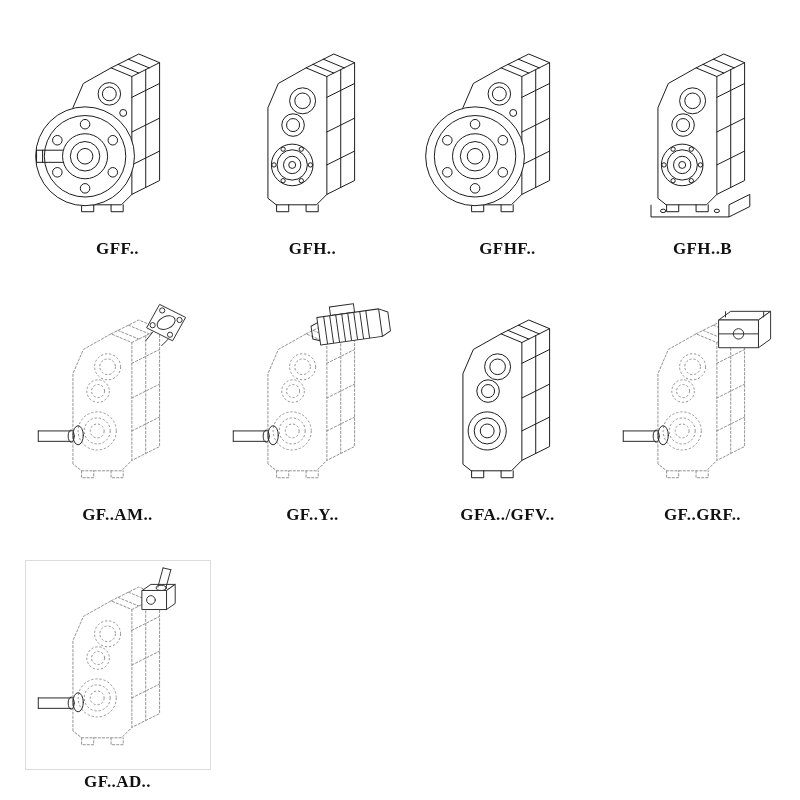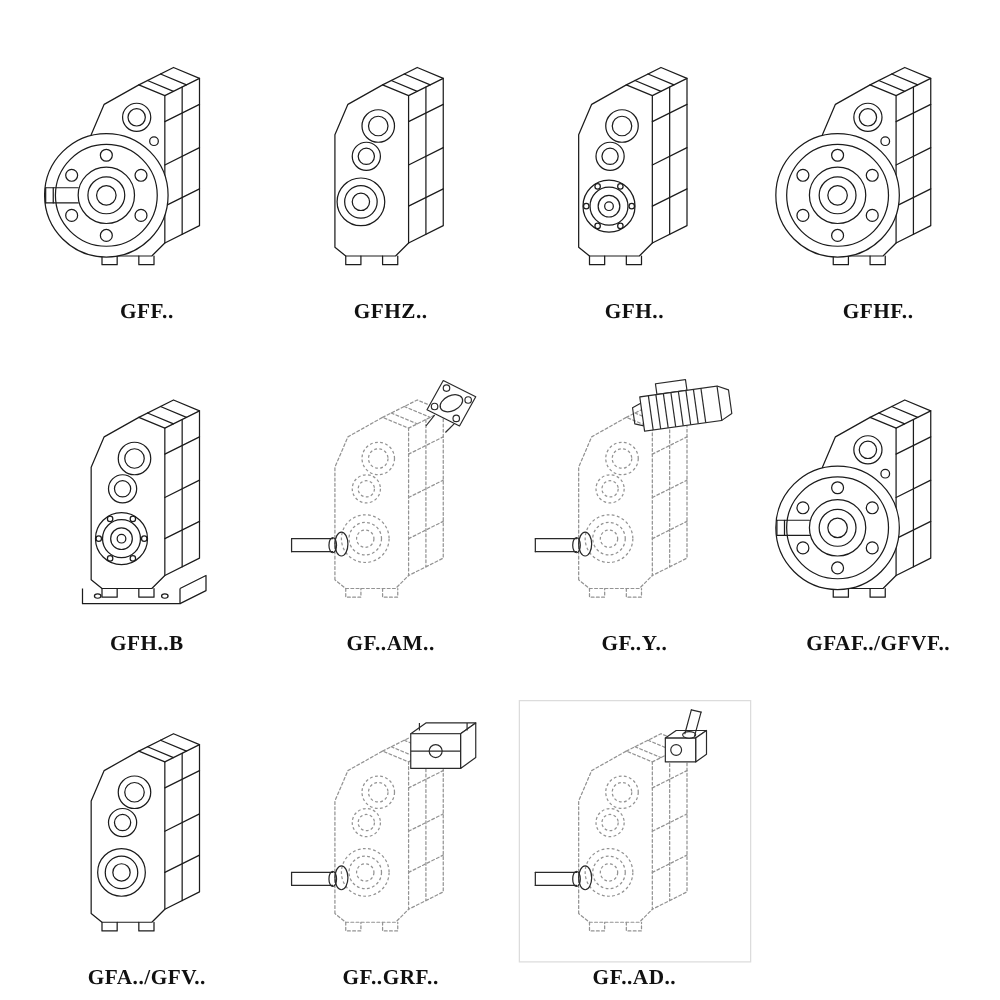--- a/index.html
+++ b/index.html
@@ -173,32 +173,20 @@
           <use href="#bores-top-sm"></use>
           <use href="#flange-core"></use>
           <use href="#shaft-out"></use>
         </g>
       </svg>
     </div>
     <div class="model-label">GFF..</div>
   </div>
 
 
-  <div class="cell">
-    <div class="drawing-wrap">
-      <svg viewBox="0 0 200 240">
-        <g class="gbx-solid">
-          <use href="#housing"></use>
-          <use href="#bores-top"></use>
-          <use href="#bore-hollow" transform="translate(-4,-4)"></use>
-        </g>
-      </svg>
-    </div>
-    <div class="model-label">GFHZ..</div>
-  </div>
 
   <div class="cell">
     <div class="drawing-wrap">
       <svg viewBox="0 0 200 240">
         <g class="gbx-solid">
           <use href="#housing"></use>
           <use href="#bores-top"></use>
           <use href="#bore-big"></use>
         </g>
       </svg>
@@ -260,33 +248,20 @@
         </g>
         <g class="addon">
           <use href="#shaft-left"></use>
           <use href="#motor"></use>
         </g>
       </svg>
     </div>
     <div class="model-label">GF..Y..</div>
   </div>
 
-  <div class="cell">
-    <div class="drawing-wrap">
-      <svg viewBox="0 0 200 240">
-        <g class="gbx-solid">
-          <use href="#housing"></use>
-          <use href="#bores-top-sm"></use>
-          <use href="#flange-core"></use>
-          <use href="#shaft-out"></use>
-        </g>
-      </svg>
-    </div>
-    <div class="model-label">GFAF../GFVF..</div>
-  </div>
 
   <div class="cell">
     <div class="drawing-wrap">
       <svg viewBox="0 0 200 240">
         <g class="gbx-solid">
           <use href="#housing"></use>
           <use href="#bores-top"></use>
           <use href="#bore-hollow"></use>
         </g>
       </svg>

